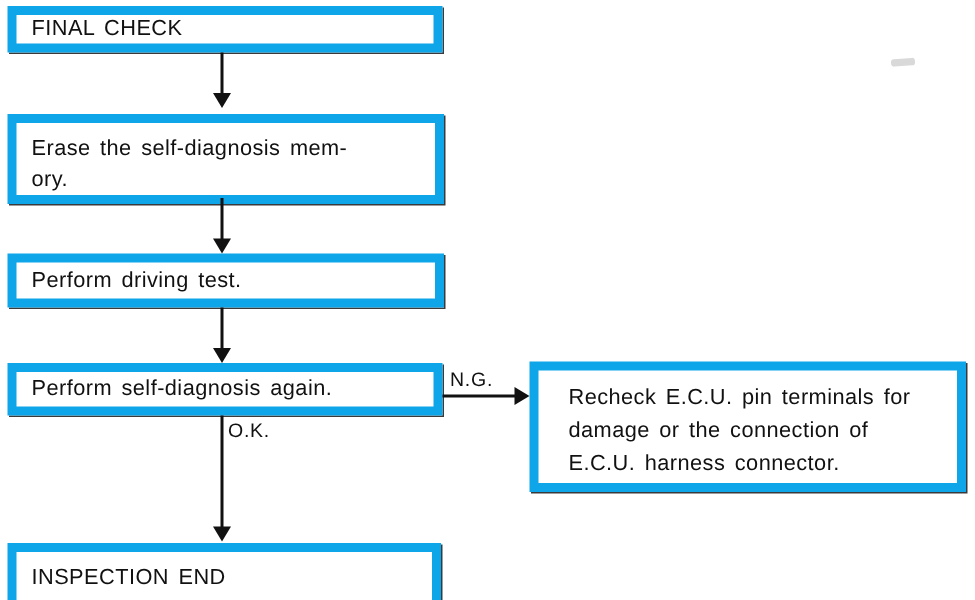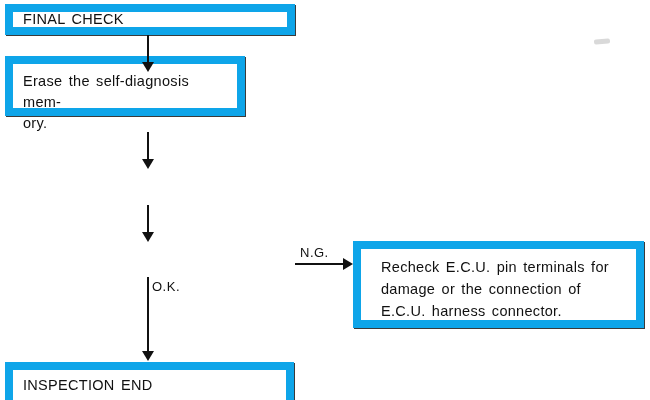--- a/index.html
+++ b/index.html
@@ -13,21 +13,21 @@
     height: 400px;
     background: #ffffff;
     overflow: hidden;
     font-family: "Liberation Sans", "DejaVu Sans", sans-serif;
     color: #111111;
   }
   .node {
     position: absolute;
     box-sizing: border-box;
     background: #ffffff;
-    border: 8px solid #0ea5e9;
+    border: 6px solid #0ea5e9;
     box-shadow: 1px 1px 0 #3a3a3a;
     font-size: 14.5px;
     letter-spacing: 0.3px;
     word-spacing: 2px;
     line-height: 21px;
     white-space: pre-line;
     display: flex;
     align-items: center;
     padding: 4px 10px;
   }
@@ -82,24 +82,26 @@
     transform: rotate(-4deg);
   }
 </style>
 </head>
 <body>
 
 <div class="canvas">
 
   <div class="node" style="left:5px; top:4px; width:290px; height:31px;">FINAL CHECK</div>
 
-  <div class="node multiline" style="left:5px; top:56px; width:240px; height:60px;">Erase the self-diagnosis mem-
+  <div class="node multiline" style="left:5px; top:76px; width:291px; height:60px;">Erase the self-diagnosis mem-
 ory.</div>
 
+  <div class="node" style="left:5px; top:169px; width:291px; height:36px;">Perform driving test.</div>
 
+  <div class="node" style="left:5px; top:242px; width:290px; height:35px;">Perform self-diagnosis again.</div>
 
   <div class="node" style="left:5px; top:362px; width:289px; height:47px;">INSPECTION END</div>
 
   <div class="node multiline recheck" style="left:353px; top:241px; width:291px; height:87px;">Recheck E.C.U. pin terminals for
 damage or the connection of
 E.C.U. harness connector.</div>
 
   <div>
     <div class="vline" style="left:147px; top:35px; height:28px;"></div>
     <div class="head-down" style="left:142px; top:62px;"></div>

